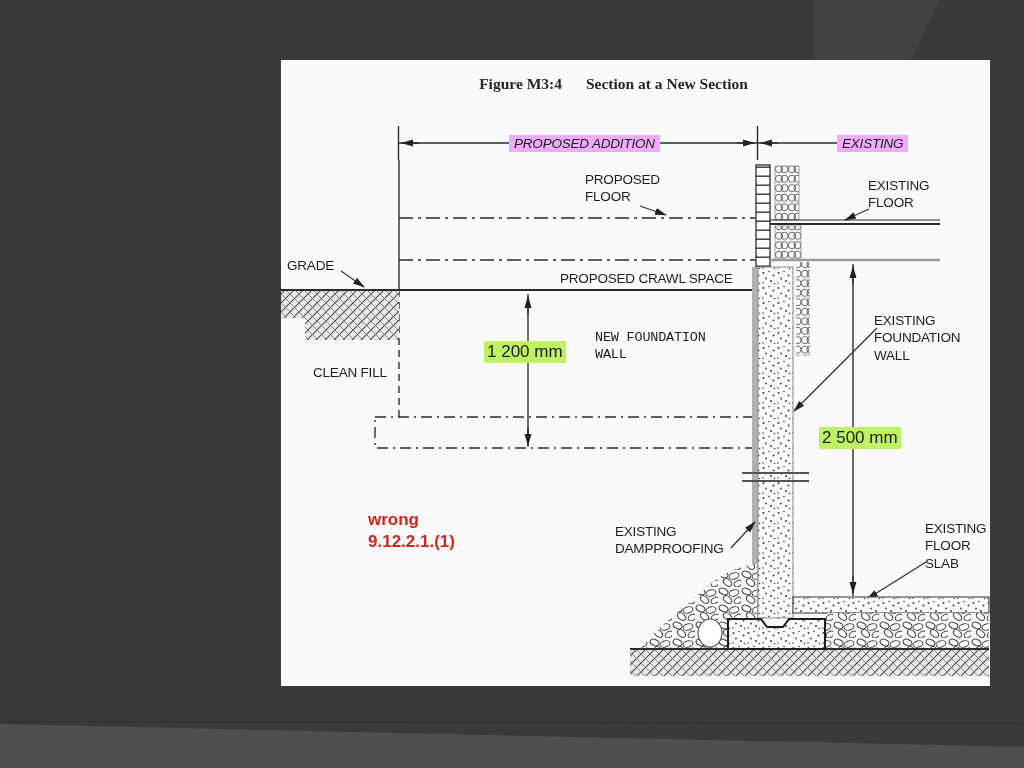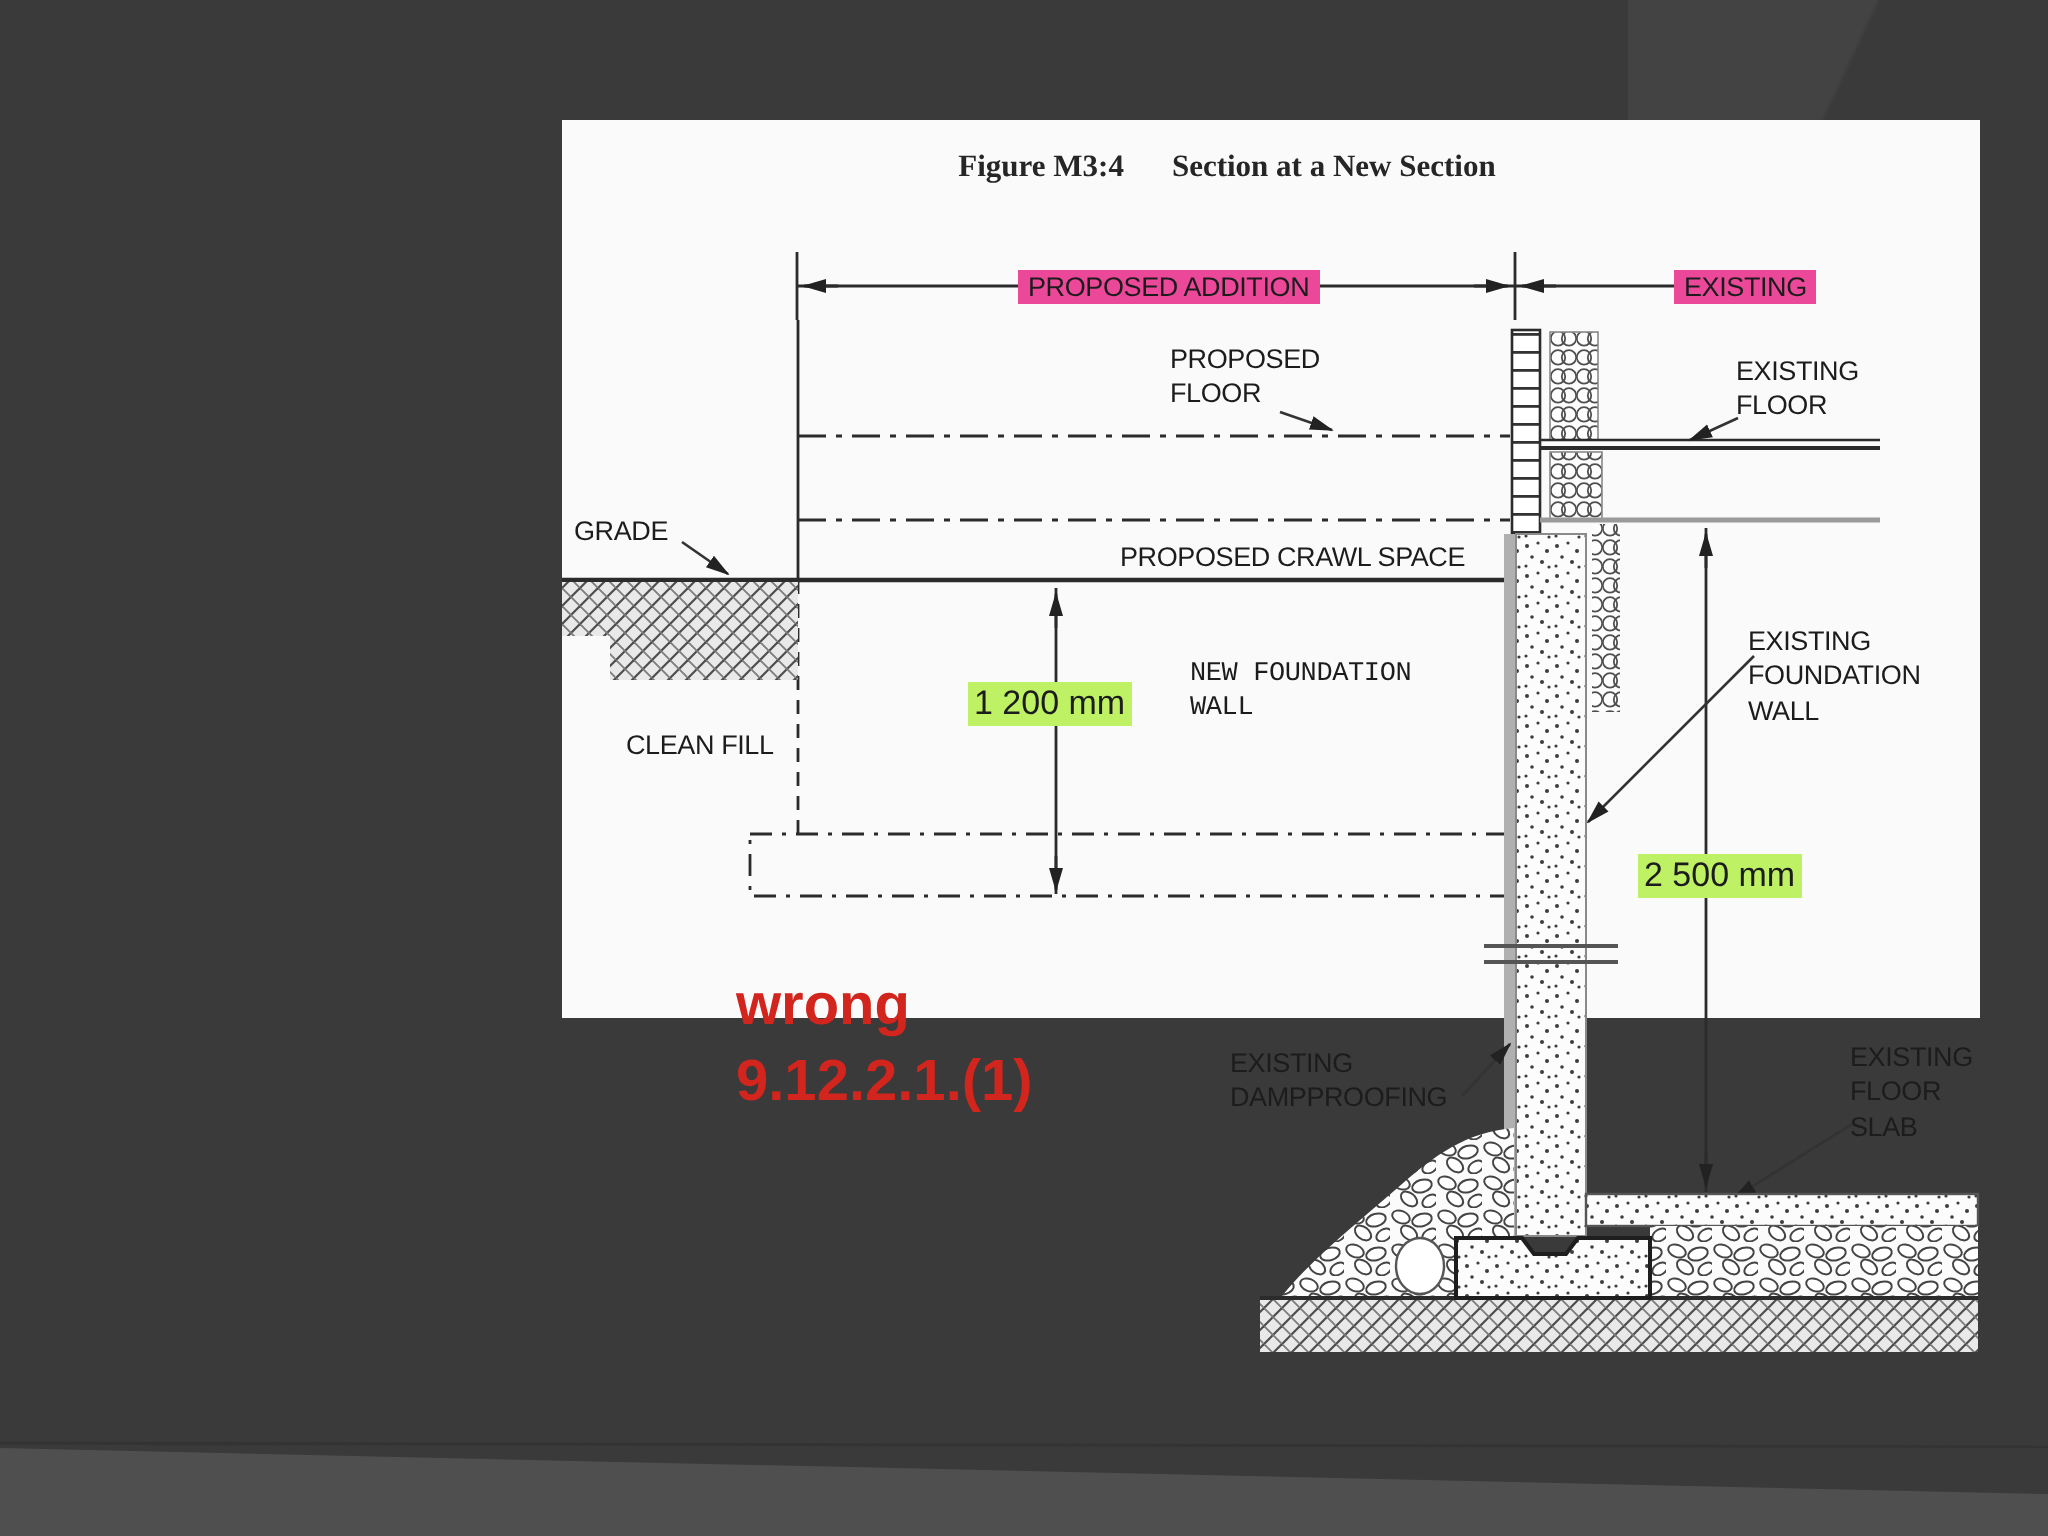--- a/index.html
+++ b/index.html
@@ -9,30 +9,30 @@
   .deco-corner{position:absolute;right:0;top:0;width:210px;height:140px;
     background:linear-gradient(115deg,#454545 45%,rgba(69,69,69,0) 46%);opacity:.8;}
   .deco-band{position:absolute;left:0;bottom:0;width:100%;height:50px;background:#4f4f4f;
     clip-path:polygon(0 12%,100% 58%,100% 100%,0 100%);}
   .deco-band-edge{position:absolute;left:0;bottom:44px;width:100%;height:4px;background:#2f2f2f;
     clip-path:polygon(0 20%,100% 70%,100% 100%,0 60%);opacity:.6;}
   
   .slide-title{position:absolute;left:57px;top:160px;color:#f6f6f6;font-size:39px;
     line-height:1.38;white-space:pre-line;letter-spacing:.5px;}
   
-  .panel{position:absolute;left:281px;top:60px;width:709px;height:449px;background:#fafafa;}
+  .panel{position:absolute;left:281px;top:60px;width:709px;height:626px;background:#fafafa;}
   .panel svg{position:absolute;left:0;top:0;}
   .caption{position:absolute;left:0;top:15px;width:100%;display:flex;justify-content:center;
     gap:24px;padding-right:44px;box-sizing:border-box;
     font-family:"Liberation Serif",serif;font-weight:bold;font-size:15.5px;color:#262626;}
   .lbl{position:absolute;font-size:13.5px;line-height:1.28;color:#1c1c1c;
     letter-spacing:-.2px;white-space:pre-line;z-index:2;}
   .dimtxt{font-size:17px;letter-spacing:0;background:#bef264;padding:0 3px;}
-  .ontop{background:#ec4899;padding:0 5px;}
-  .red-note{font-weight:bold;font-size:29px;color:#d2251d;letter-spacing:0;line-height:1.3;}
+  .ontop{background:#f0abfc;padding:0 5px;font-style:italic;}
+  .red-note{font-weight:bold;font-size:17px;color:#d2251d;letter-spacing:0;line-height:1.3;margin-top:24px;}
 </style>
 </head>
 <body>
 
 <div class="slide">
   <div class="deco-corner"></div>
   <div class="deco-band-edge"></div>
   <div class="deco-band"></div>
 
 

